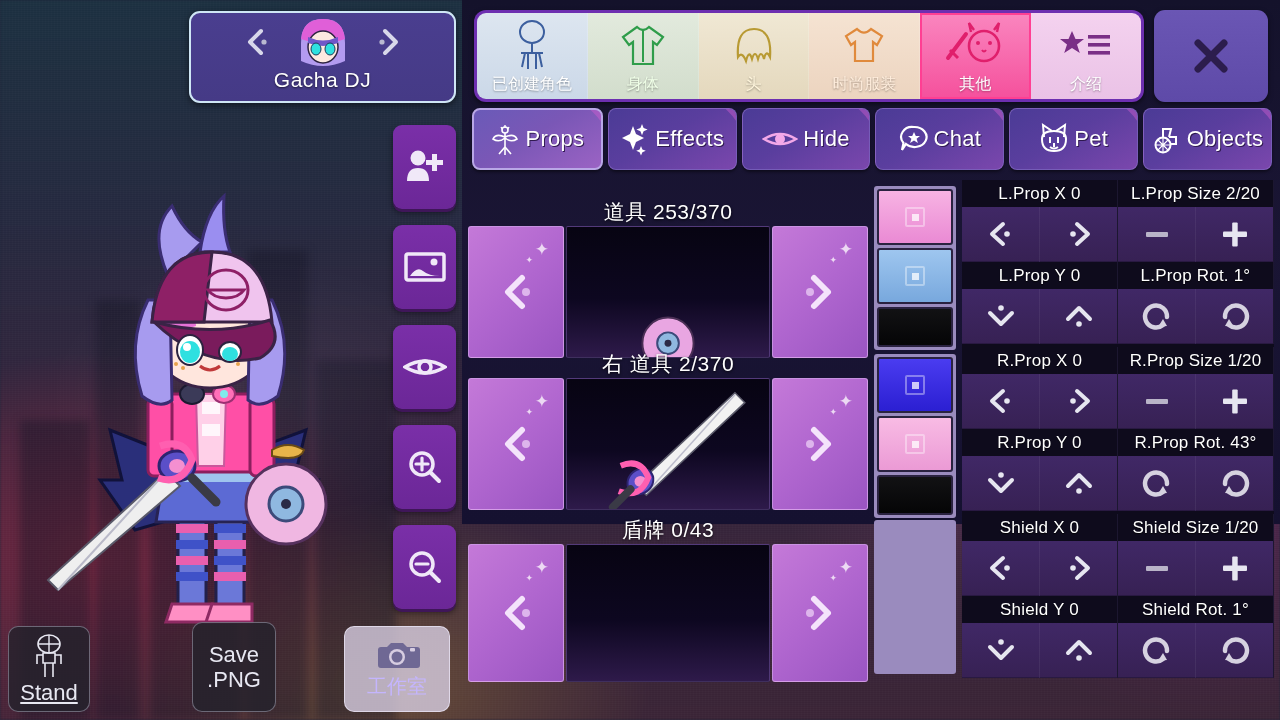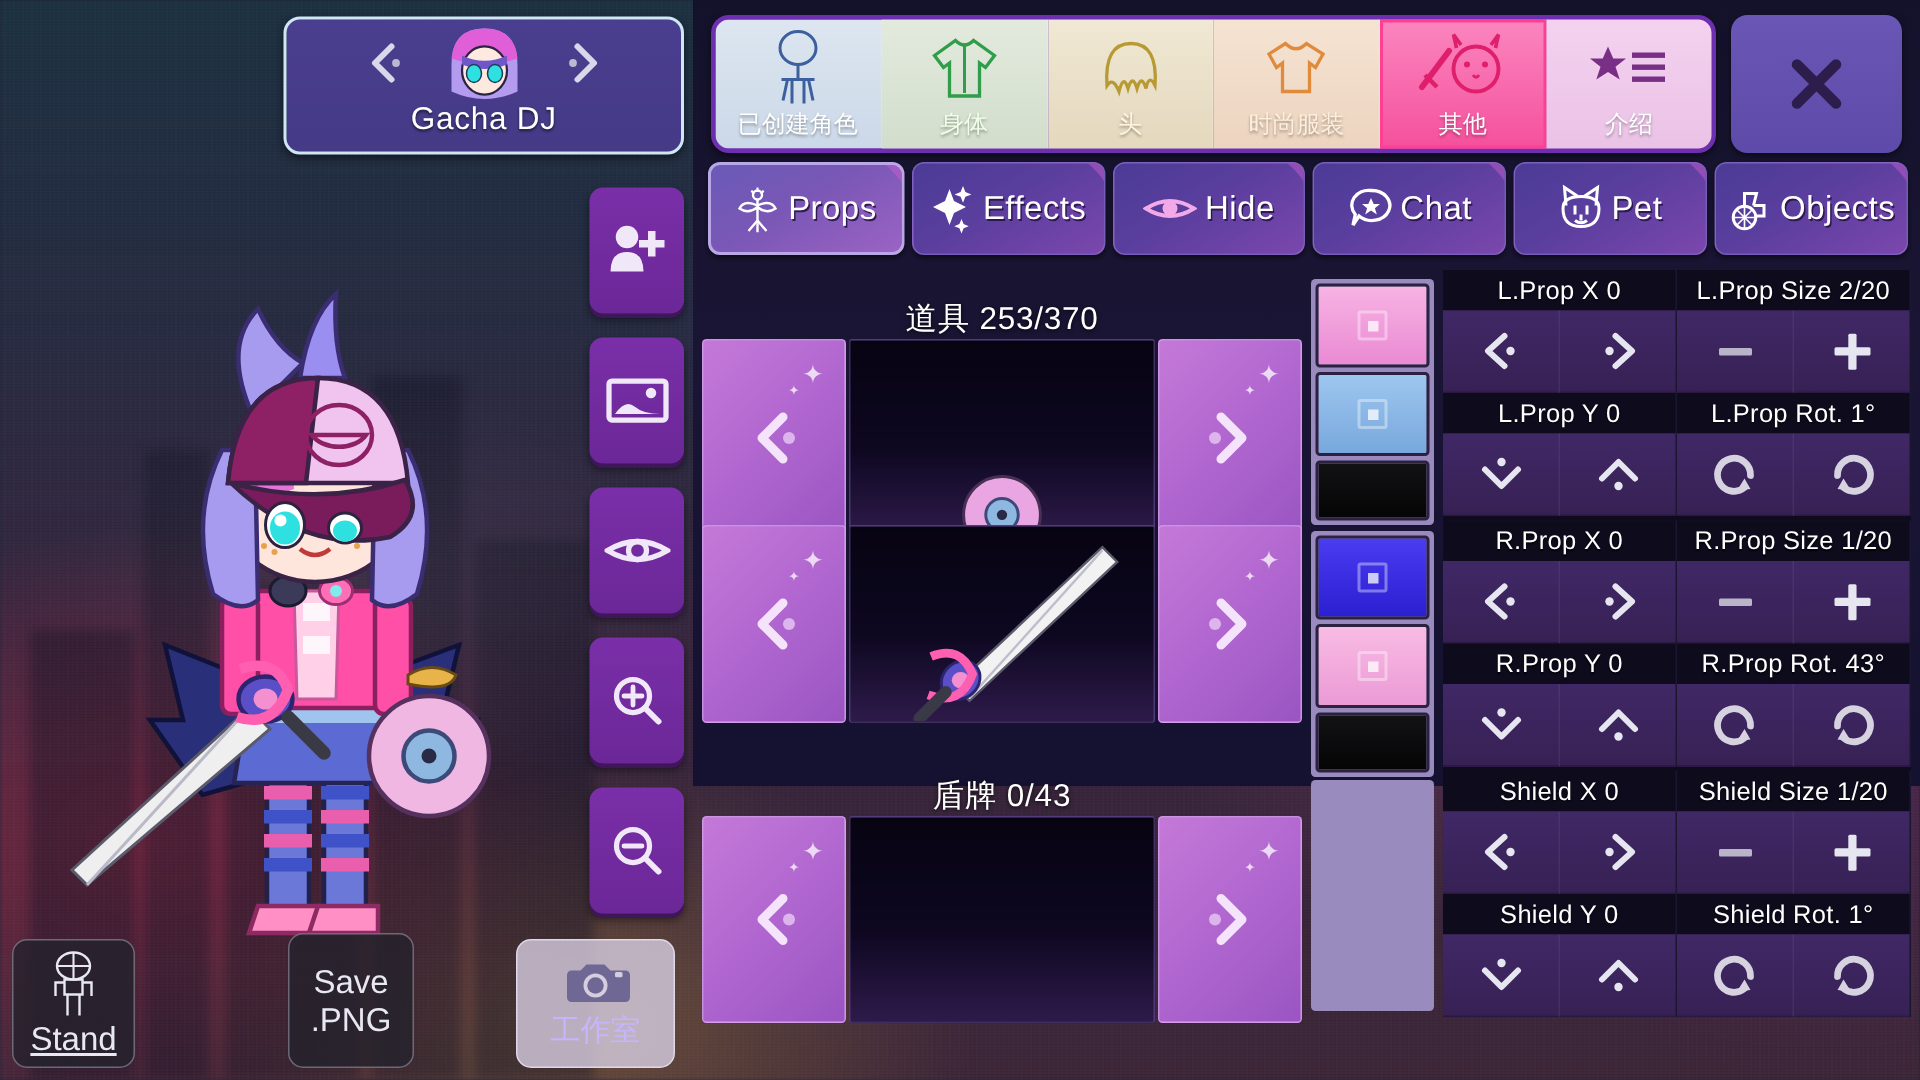--- a/index.html
+++ b/index.html
@@ -570,20 +570,21 @@
       <div class="sw" style="background:linear-gradient(180deg,#9ec6ef,#78a8dd);">
           <div class="mk">
             <i></i>
           </div>
         </div>
       <div class="sw sm" style="background:linear-gradient(180deg,#121214,#050506);"></div>
     </div>
   </div>
 
   <div class="itemrow" style="top:350px;">
+    <div class="cap">右 道具 2/370</div>
     <div class="strip">
       <div class="arrowbox">
         <span class="spk" style="right:14px;top:12px;font-size:17px;">✦</span>
         <span class="spk" style="right:30px;top:28px;font-size:9px;">✦</span>
         <svg width="40" height="46" viewBox="0 0 40 46">
             <path d="M26 9 L12 23 L26 37" fill="none" stroke="#f4e3fb" stroke-width="6" stroke-linecap="round" stroke-linejoin="round"></path>
             <circle cx="30" cy="23" r="4" fill="#ddb5ec"></circle>
           </svg>
       </div>
       <div class="preview">

